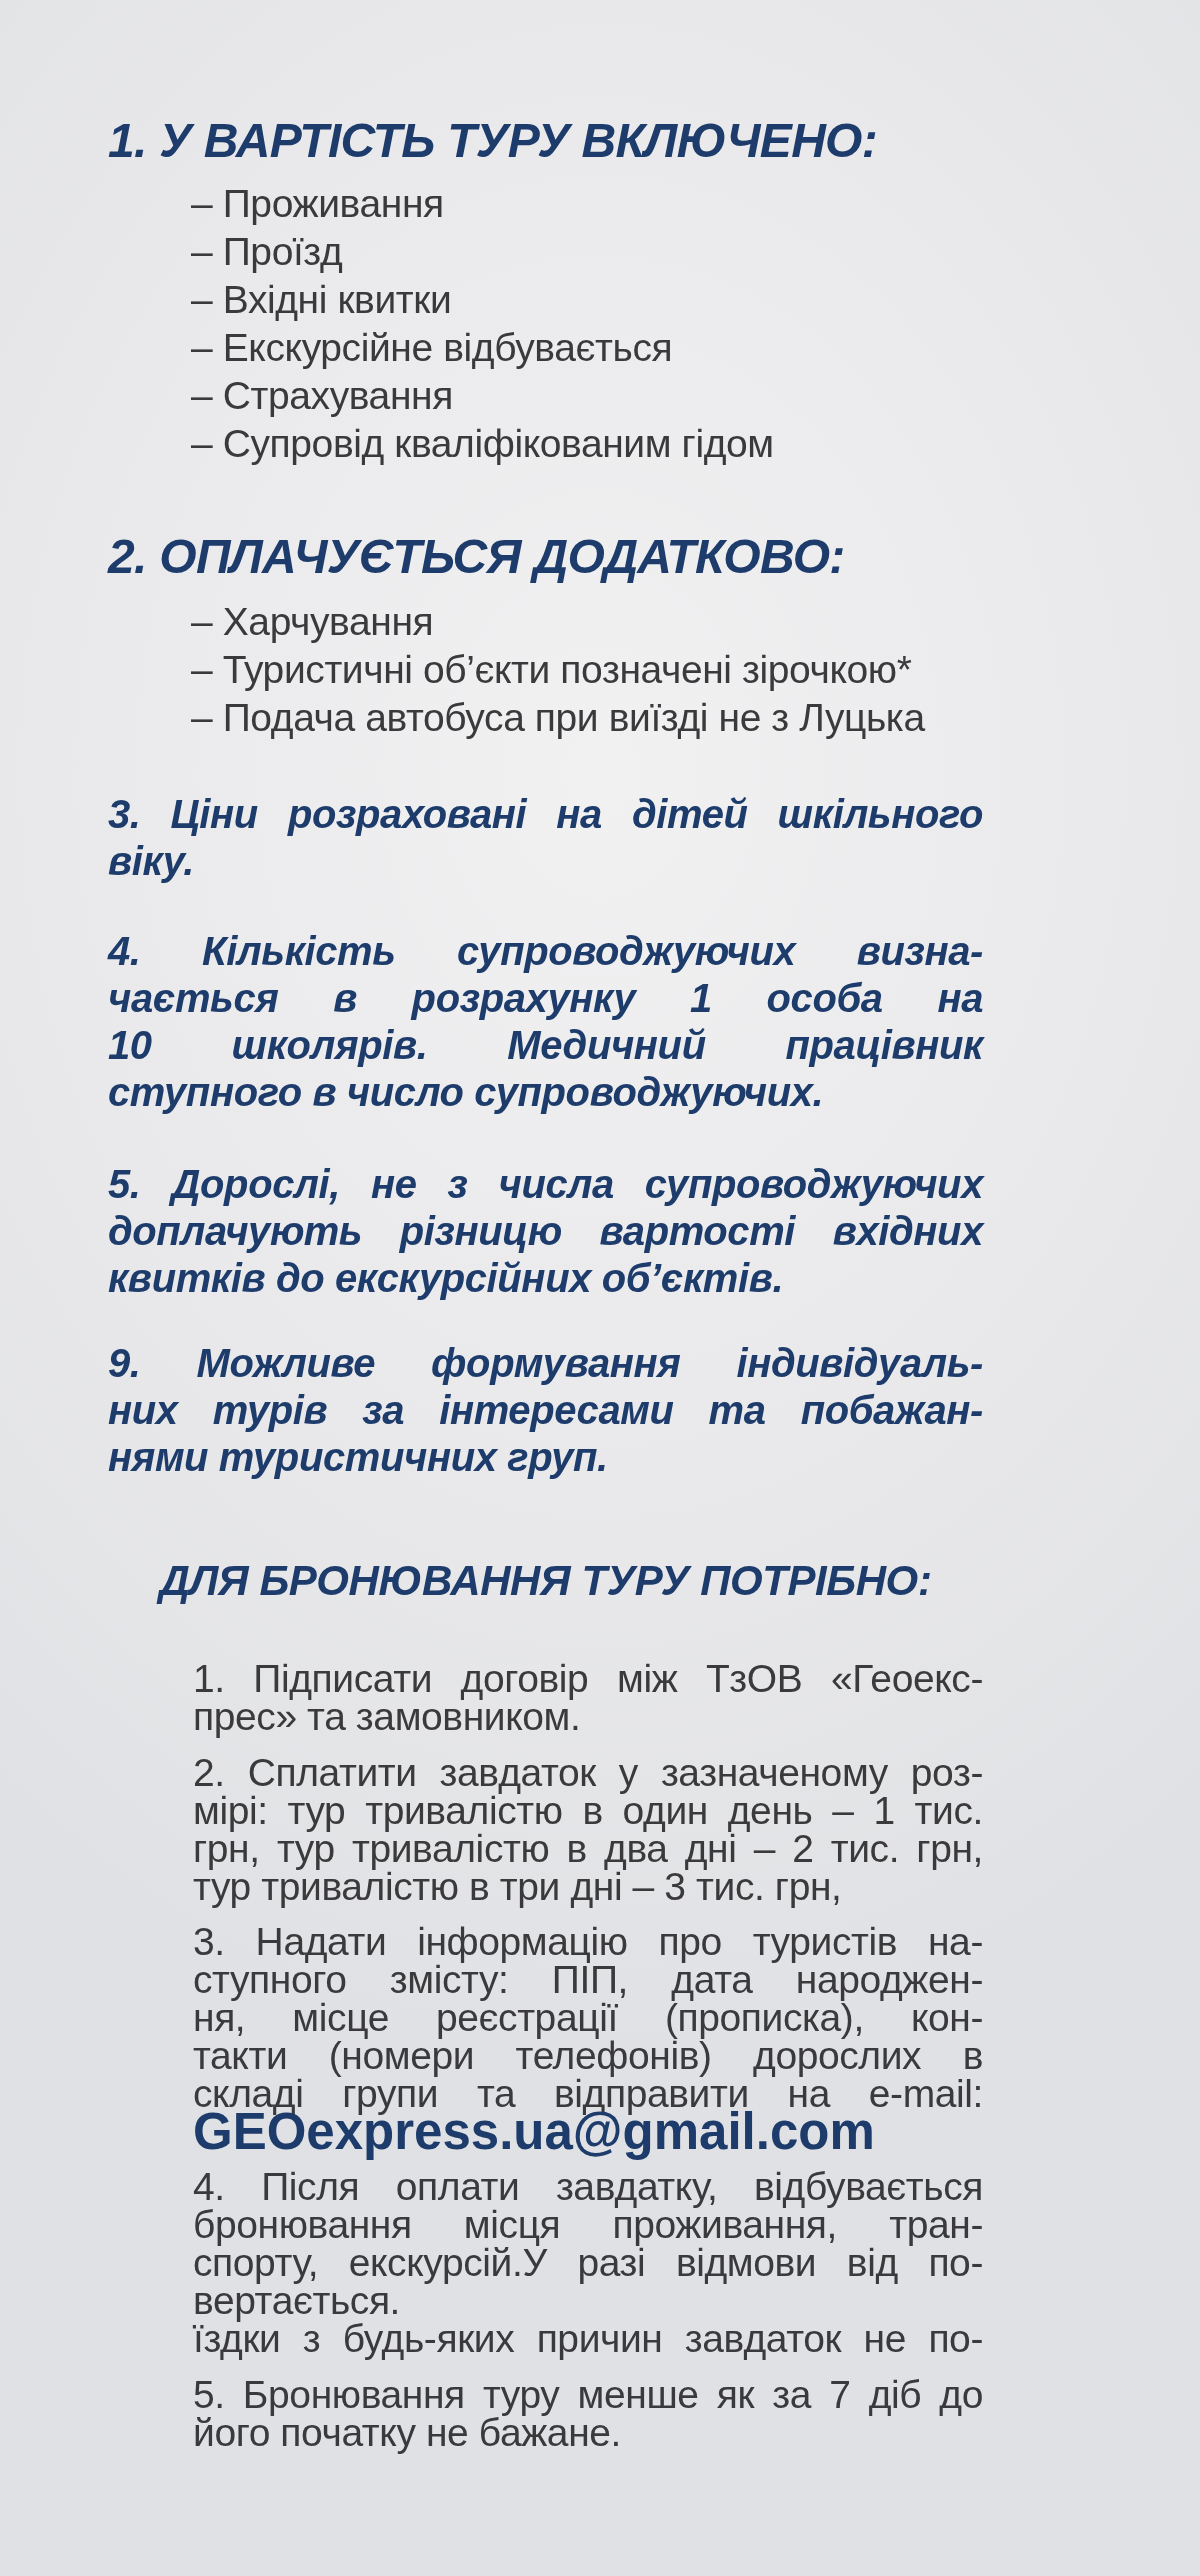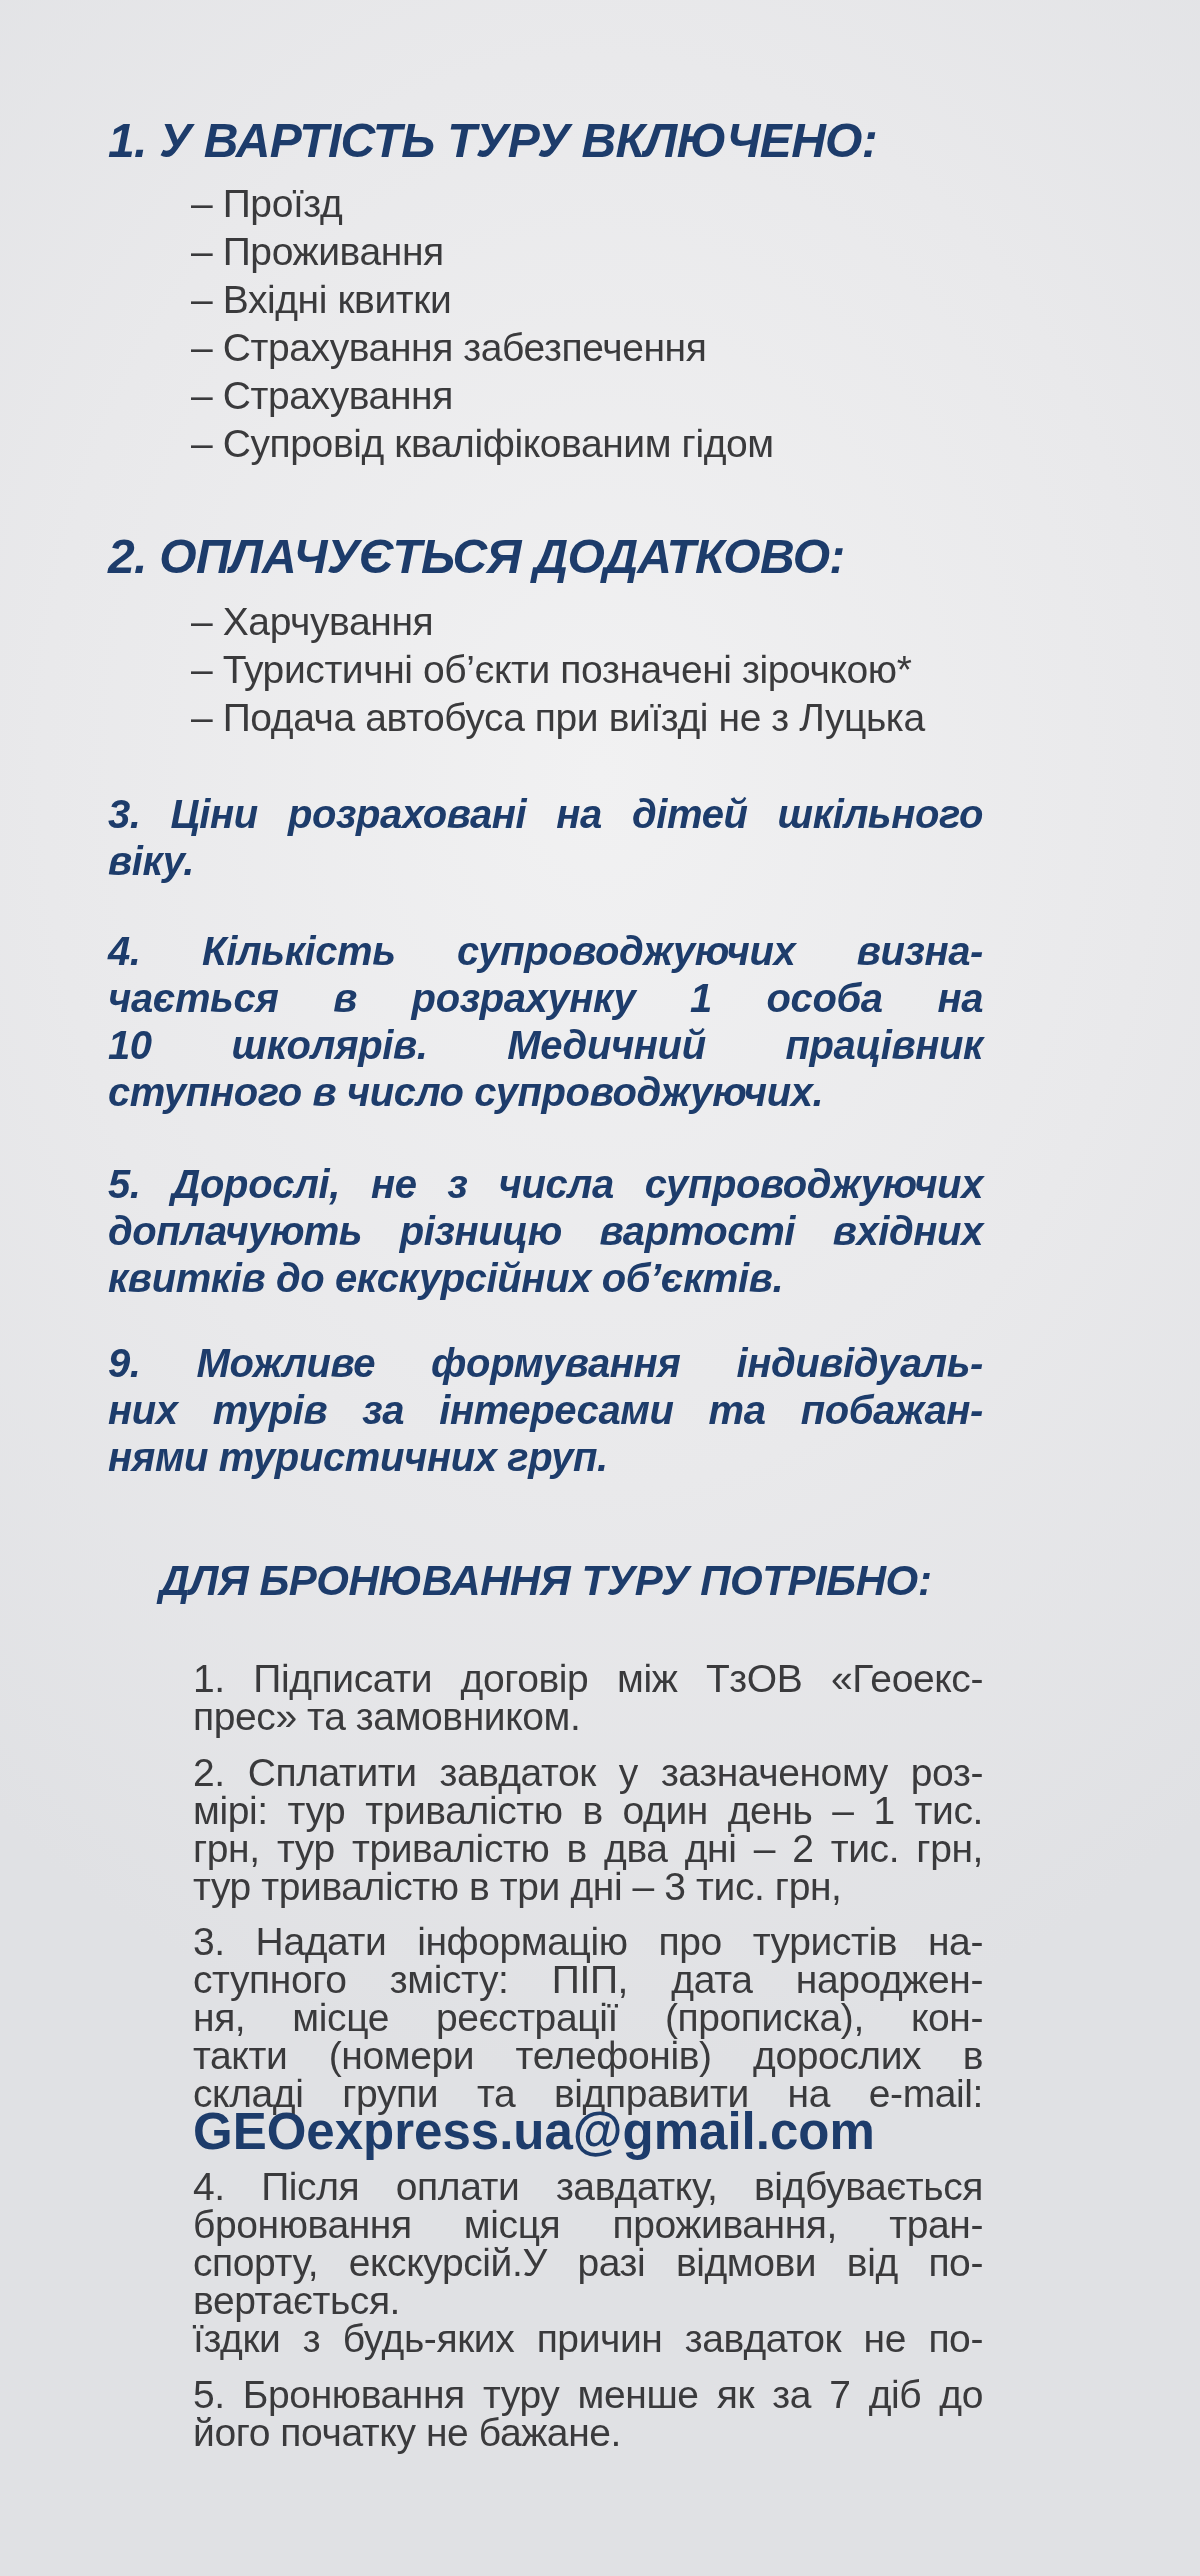--- a/index.html
+++ b/index.html
@@ -73,24 +73,24 @@
     letter-spacing:0;
   }
 </style>
 </head>
 <body>
 
 <div class="page">
   <div id="blocks">
       <div class="h">1. У ВАРТІСТЬ ТУРУ ВКЛЮЧЕНО:</div>
       <div class="dl">
+        <div class="it">– Проживання</div>
         <div class="it">– Проїзд</div>
-        <div class="it">– Проживання</div>
         <div class="it">– Вхідні квитки</div>
-        <div class="it">– Страхування забезпечення</div>
+        <div class="it">– Екскурсійне відбувається</div>
         <div class="it">– Страхування</div>
         <div class="it">– Супровід кваліфікованим гідом</div>
       </div>
       <div class="h">2. ОПЛАЧУЄТЬСЯ ДОДАТКОВО:</div>
       <div class="dl">
         <div class="it">– Харчування</div>
         <div class="it">– Туристичні об’єкти позначені зірочкою*</div>
         <div class="it">– Подача автобуса при виїзді не з Луцька</div>
       </div>
       <div class="p">

